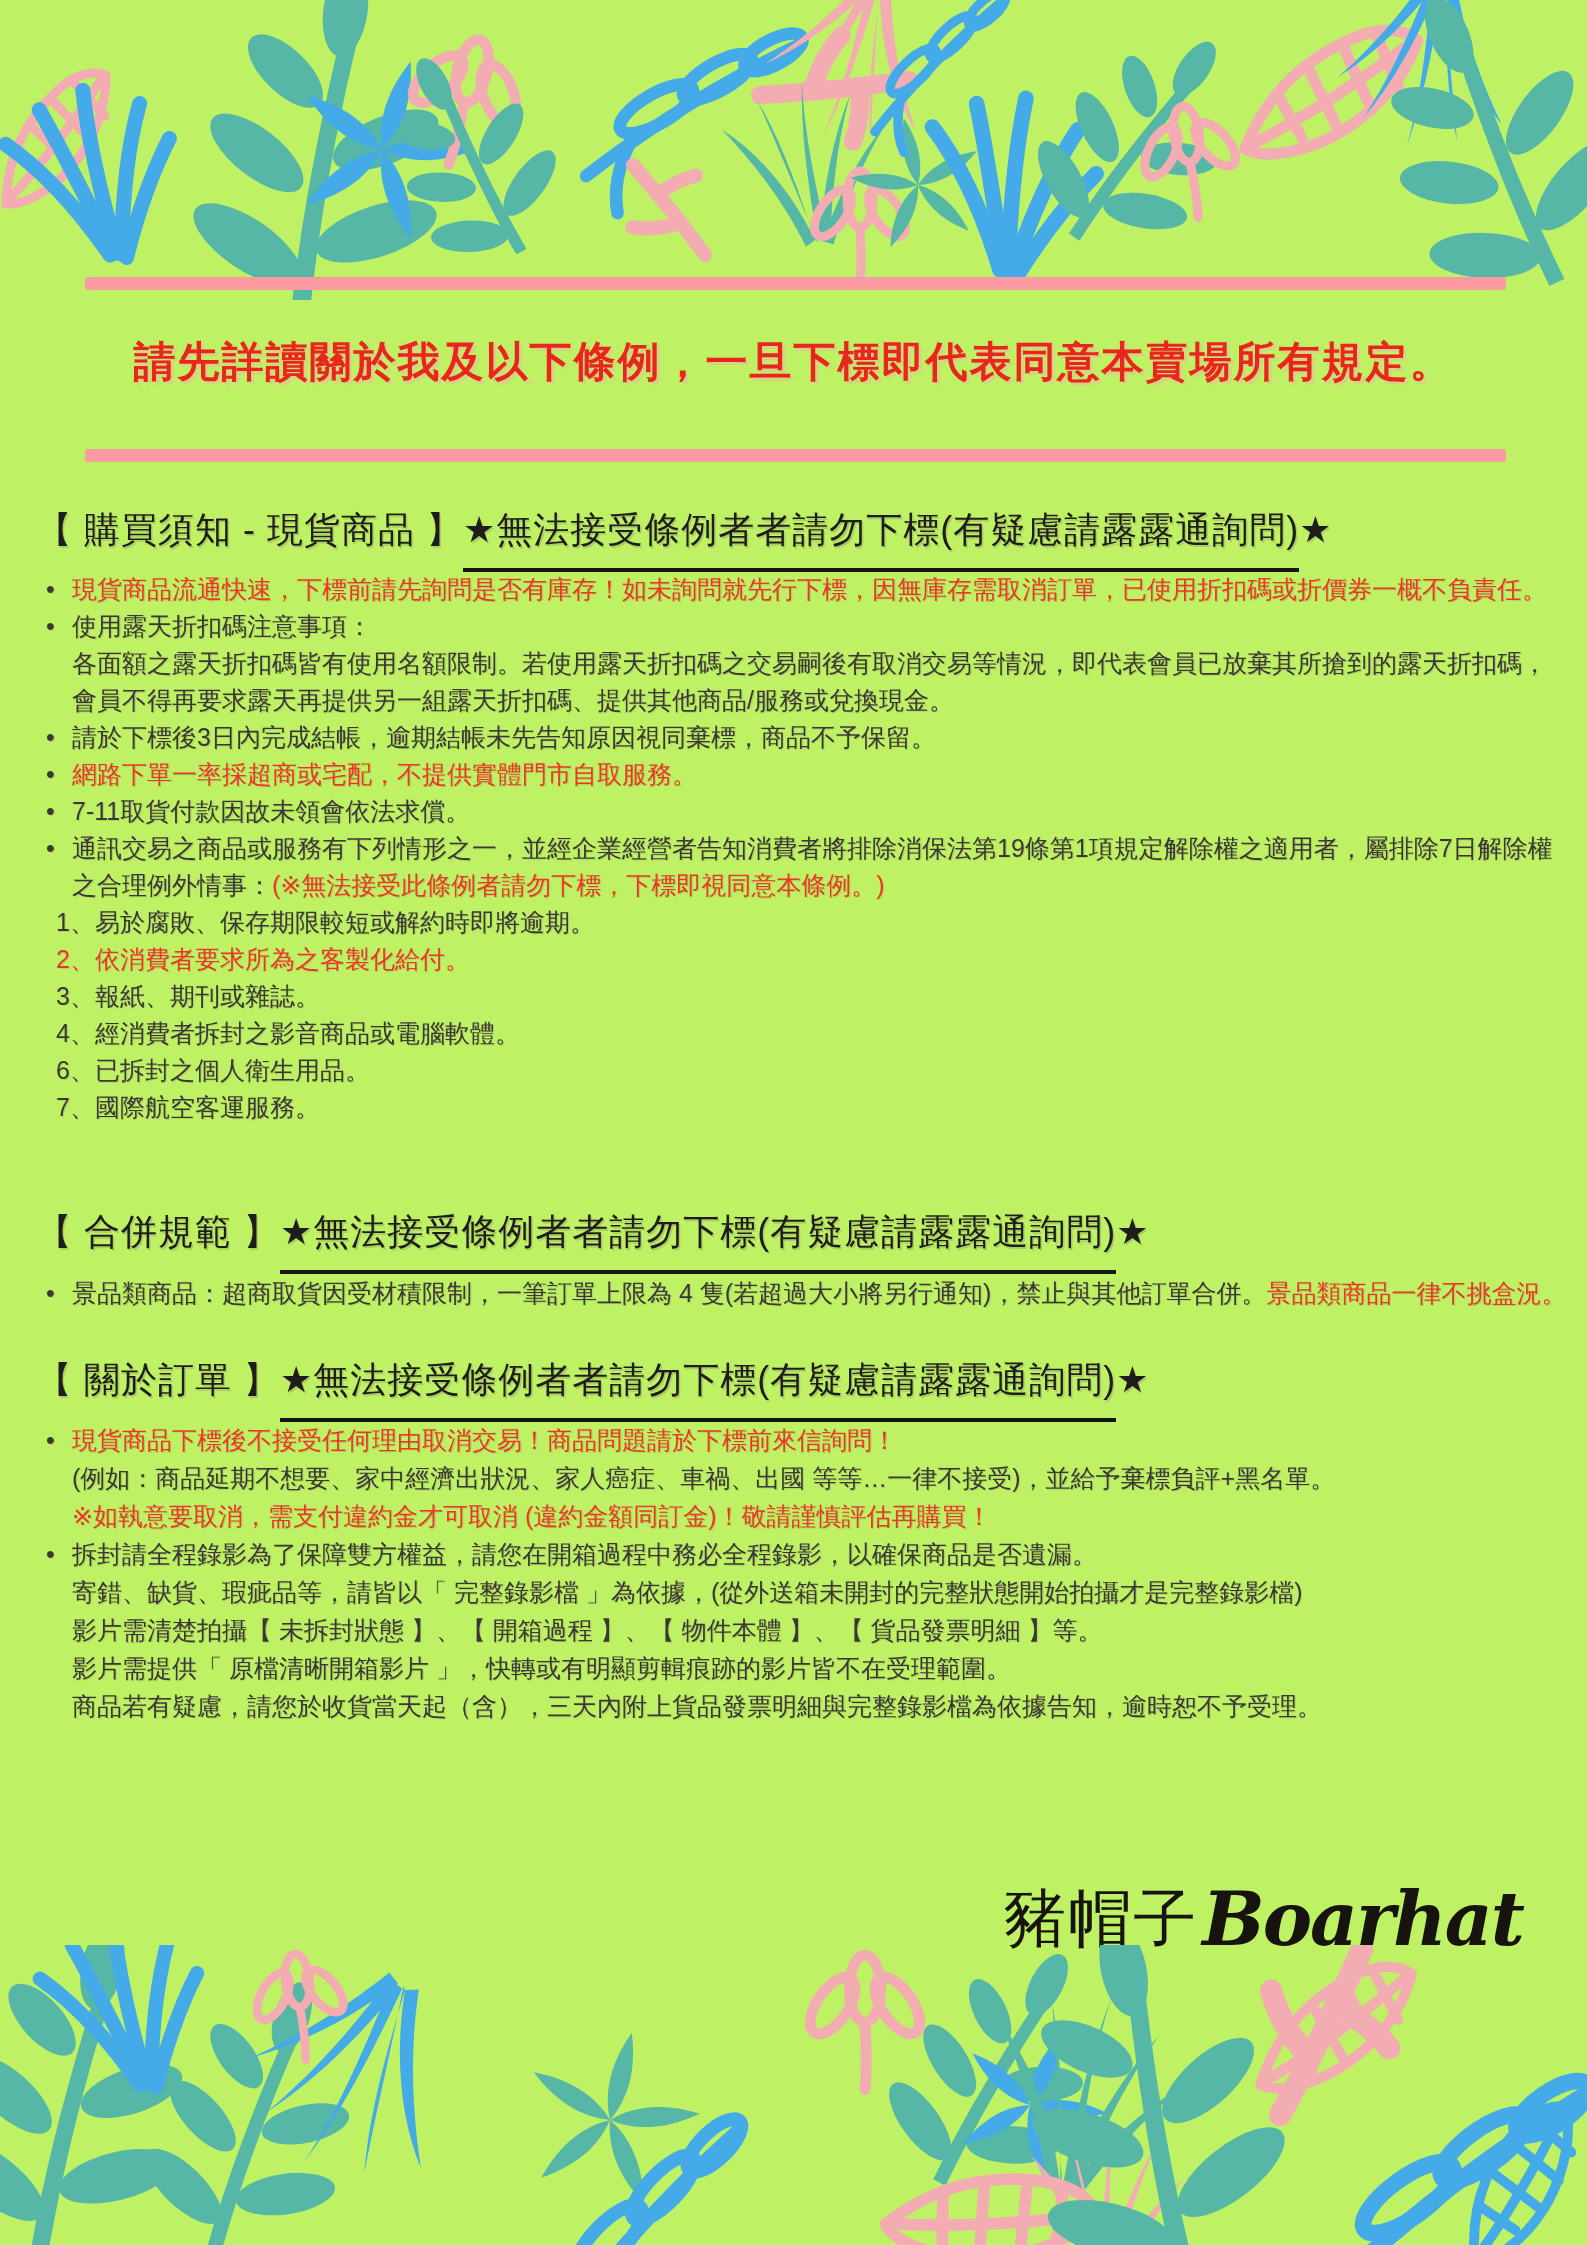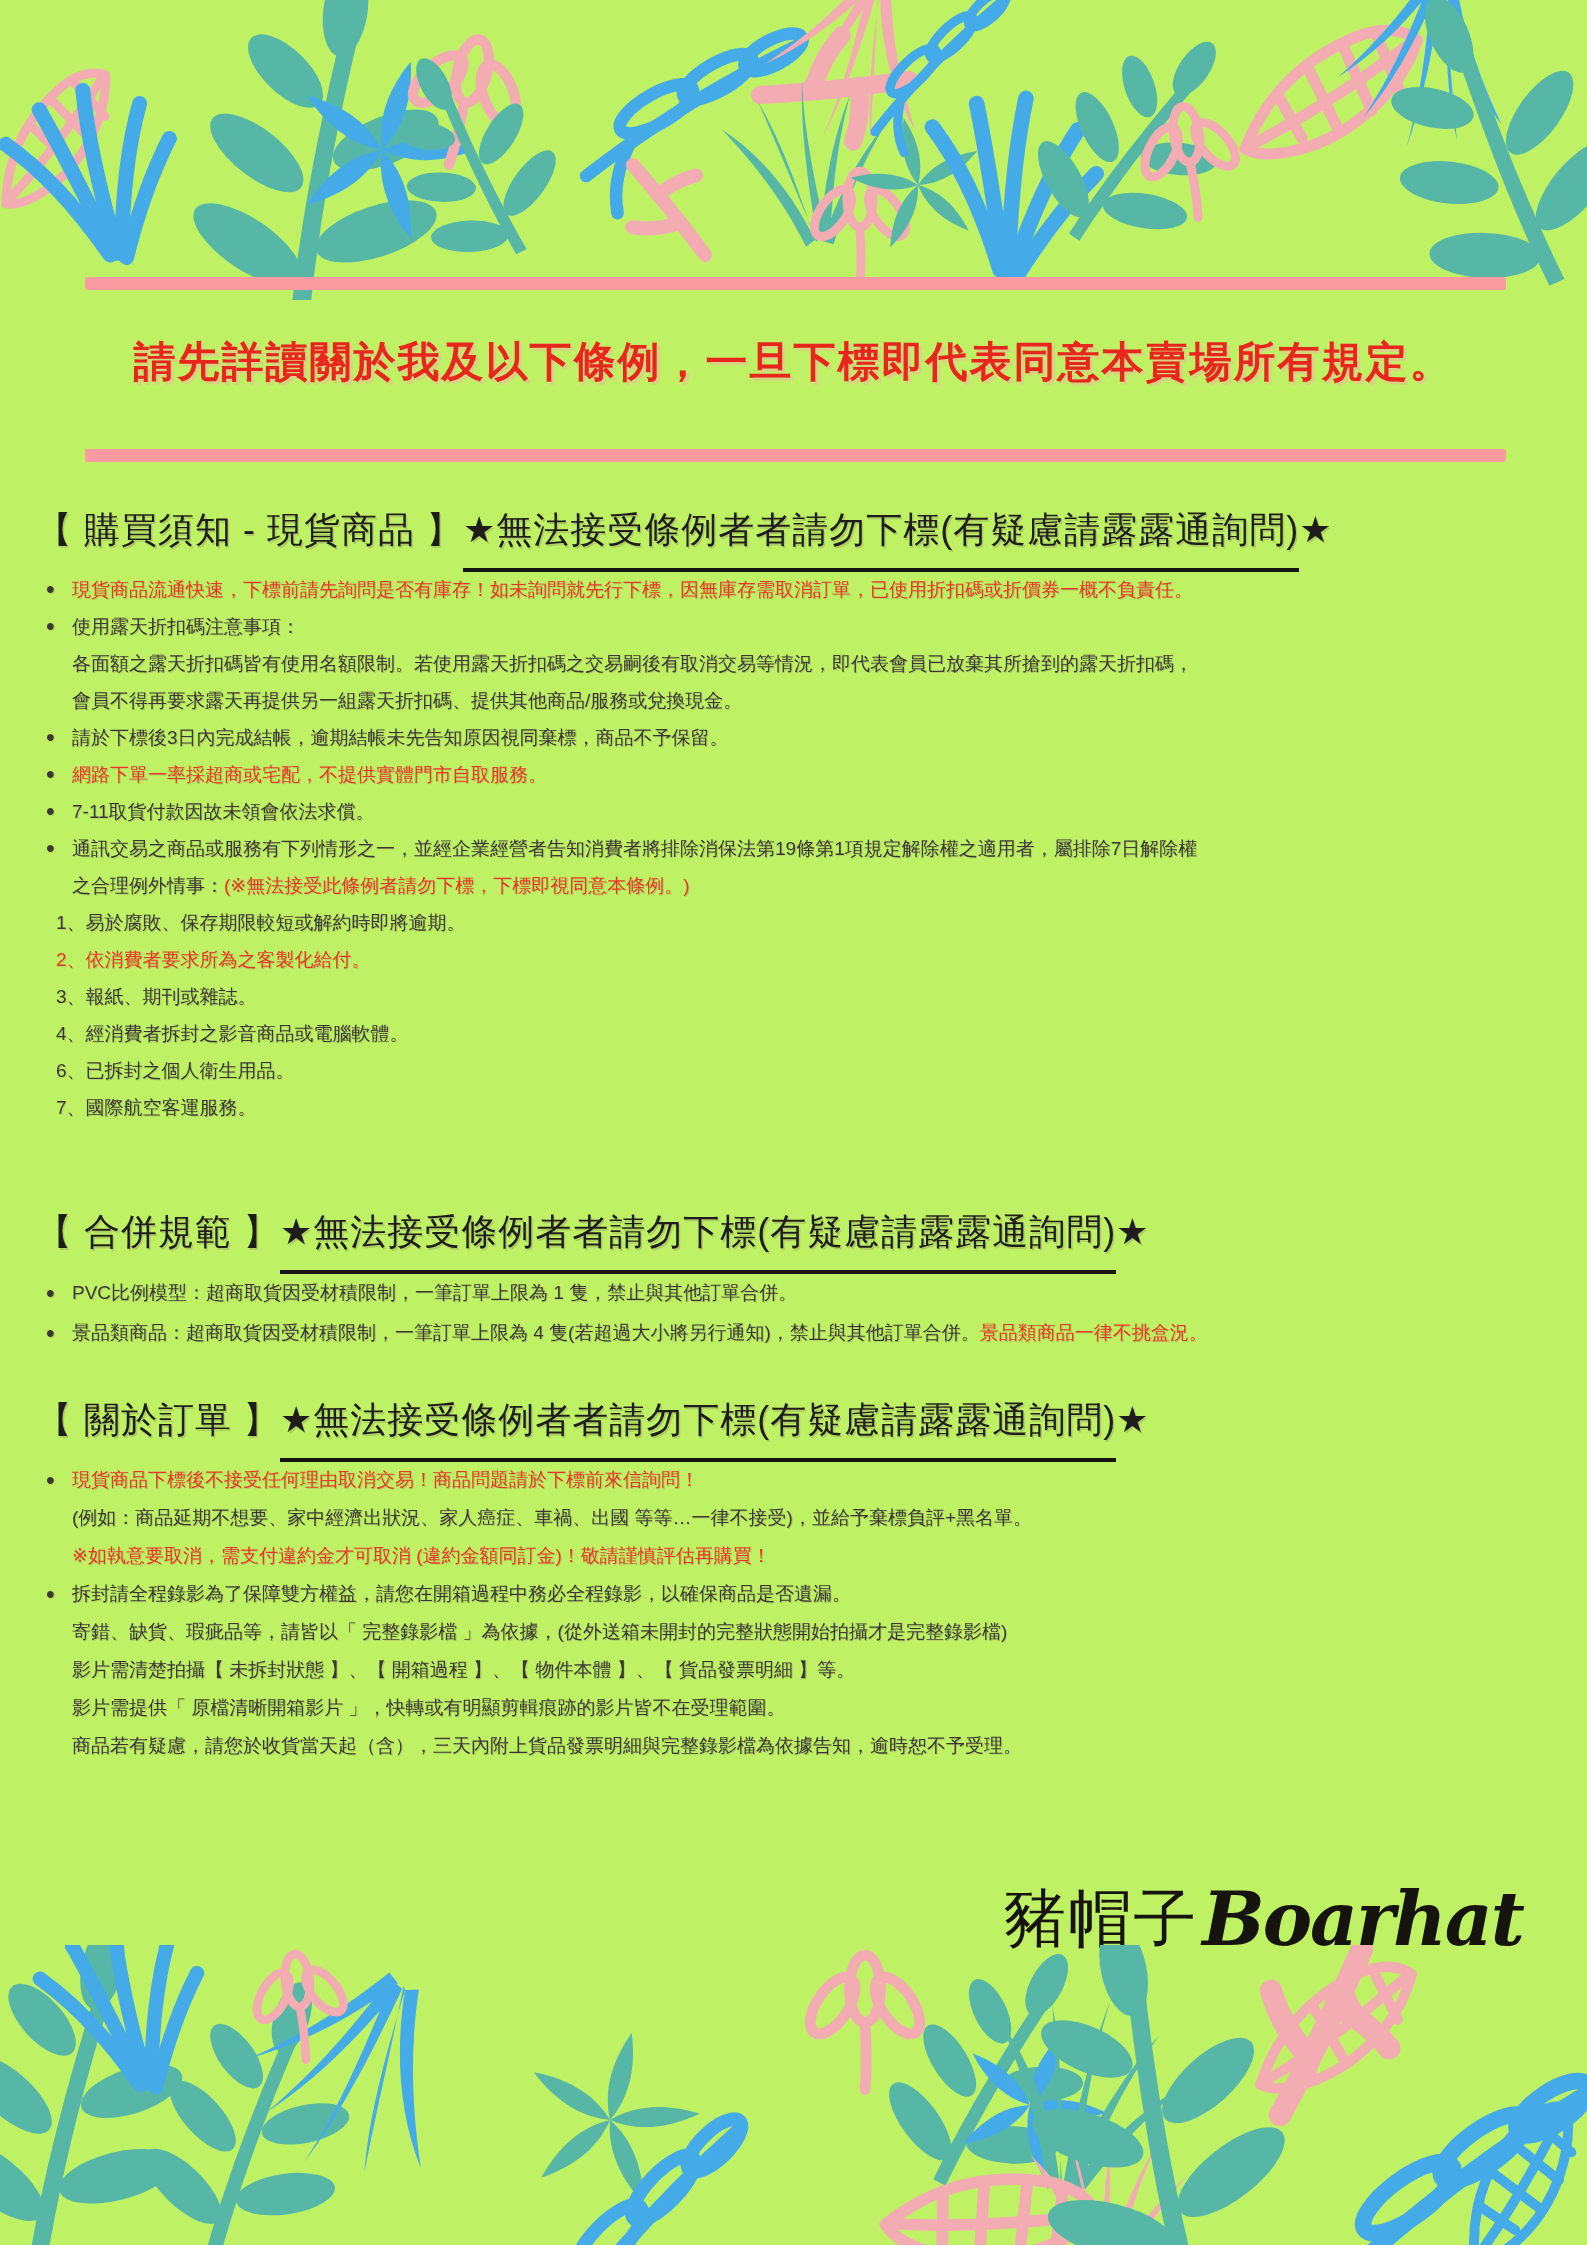--- a/index.html
+++ b/index.html
@@ -40,21 +40,21 @@
   }
   h2.section-title .u{
     border-bottom:4px solid #171513;
     padding-bottom:18px;
   }
   ul.terms{
     list-style:none;margin:16px 0 0 0;padding:0 0 0 36px;
   }
   ul.terms li{
     position:relative;
-    font-size:19px;line-height:37px;
+    font-size:25px;line-height:37px;
     white-space:nowrap;
     text-shadow:1.2px 1.2px 0 rgba(120,100,90,0.2);
   }
   #sec2 ul.terms li{line-height:40px;}
   #sec3 ul.terms li{line-height:38px;}
   ul.terms li.b::before{
     content:"\2022";
     position:absolute;left:-26px;top:0;
     color:#3b3734;font-size:25px;
   }
@@ -192,21 +192,20 @@
         <li class="sub num">3、報紙、期刊或雜誌。</li>
         <li class="sub num">4、經消費者拆封之影音商品或電腦軟體。</li>
         <li class="sub num">6、已拆封之個人衛生用品。</li>
         <li class="sub num">7、國際航空客運服務。</li>
       </ul>
     </section>
 
     <section id="sec2">
       <h2 class="section-title"><span>【 合併規範 】</span><span class="u">★無法接受條例者者請勿下標(有疑慮請露露通詢問)</span><span>★</span></h2>
       <ul class="terms">
-        <li class="b">PVC比例模型：超商取貨因受材積限制，一筆訂單上限為 1 隻，禁止與其他訂單合併。</li>
         <li class="b"><span>景品類商品：超商取貨因受材積限制，一筆訂單上限為 4 隻(若超過大小將另行通知)，禁止與其他訂單合併。</span><span class="red">景品類商品一律不挑盒況。</span></li>
       </ul>
     </section>
 
     <section id="sec3">
       <h2 class="section-title"><span>【 關於訂單 】</span><span class="u">★無法接受條例者者請勿下標(有疑慮請露露通詢問)</span><span>★</span></h2>
       <ul class="terms">
         <li class="b red">現貨商品下標後不接受任何理由取消交易！商品問題請於下標前來信詢問！</li>
         <li class="sub">(例如：商品延期不想要、家中經濟出狀況、家人癌症、車禍、出國 等等…一律不接受)，並給予棄標負評+黑名單。</li>
         <li class="sub red">※如執意要取消，需支付違約金才可取消 (違約金額同訂金)！敬請謹慎評估再購買！</li>

